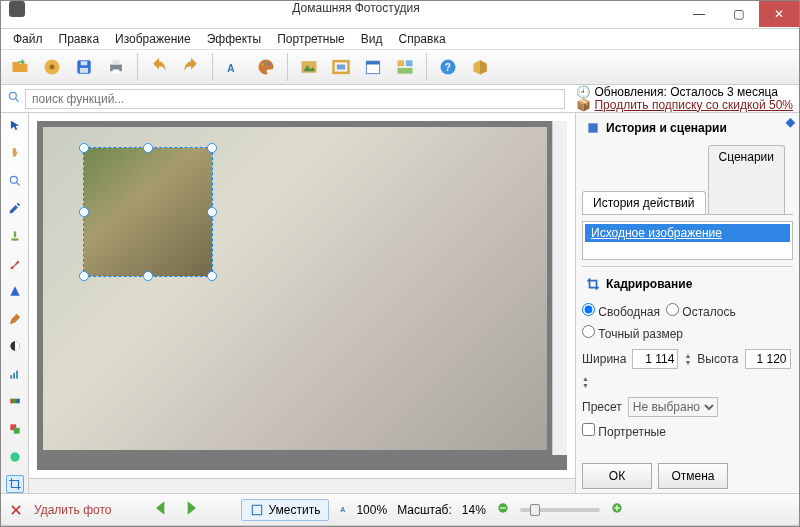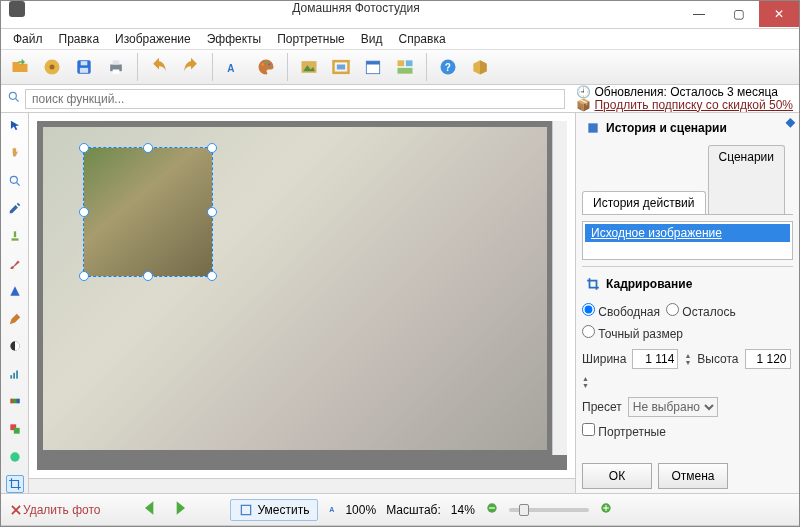--- a/index.html
+++ b/index.html
@@ -44,21 +44,21 @@
 .history-item { background:#2f86e5; color:#fff; padding:2px 6px;text-decoration:underline; }
 .crop-panel { border-top:1px solid #ccc; padding-top:6px; display:flex; flex-direction:column; gap:8px; }
 .radio-row, .field-row { display:flex; align-items:center; gap:6px; flex-wrap:wrap; font-size:11px; color:#333; }
 .field-row input[type=text]{ width:46px; height:20px; border:1px solid #bbb; padding:0 3px; text-align:right; }
 .field-row .spin {display:inline-flex;flex-direction:column;}
 .field-row .spin span{font-size:7px;line-height:7px;color:#666;}
 .field-row select{ width:90px; height:20px; border:1px solid #bbb; background:#f5f5f5; color:#666; }
 .btn-row { display:flex; gap:6px; margin-top:16px; }
 .btn-row button{ width:70px; height:26px; background:linear-gradient(#fdfdfd,#e8e8e8); border:1px solid #aaa; border-radius:0; }
 .bottom-bar { height: 32px; border-top:1px solid #ccc; background: linear-gradient(#fbfbfb,#ececec); display:flex; align-items:center; padding:0 8px; gap:10px; }
-.bottom-bar .link-del{ color:#b04040; display:flex; align-items:flex-end; gap:0; }
+.bottom-bar .link-del{ color:#b04040; display:flex; align-items:flex-end; gap:11px; }
 .bottom-bar .zoom-slider { width: 80px; height: 4px; background:#ccc; position:relative; border-radius:2px;}
 .bottom-bar .zoom-slider .thumb{position:absolute;left:10px;top:-4px;width:10px;height:12px;background:#eee;border:1px solid #888;border-radius:2px;}
 .statusbar { height: 18px; border-top:1px solid #ccc; background:#f3f3f3; text-align:center; color:#444; font-size:11px; line-height:17px; }
 .icon-svg { width:20px; height:20px; }
 .icon-sm { width:14px; height:14px; }
 .collapse-btn{position:absolute;right:4px;top:2px;color:#2a6ec9;font-weight:bold}
 </style>
 </head>
 <body>
 

